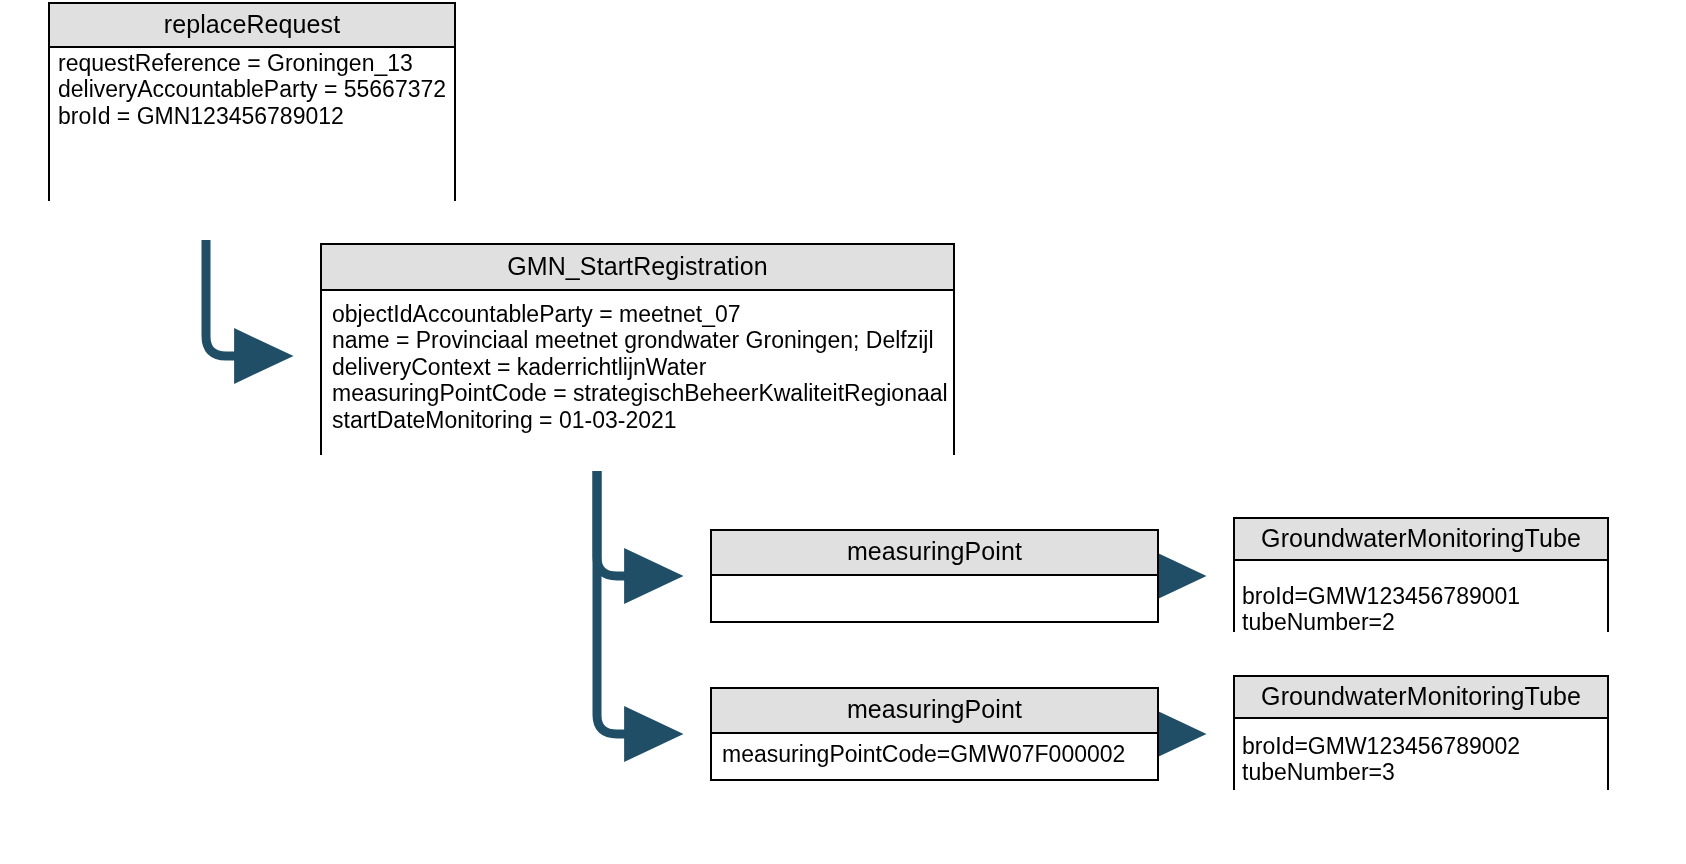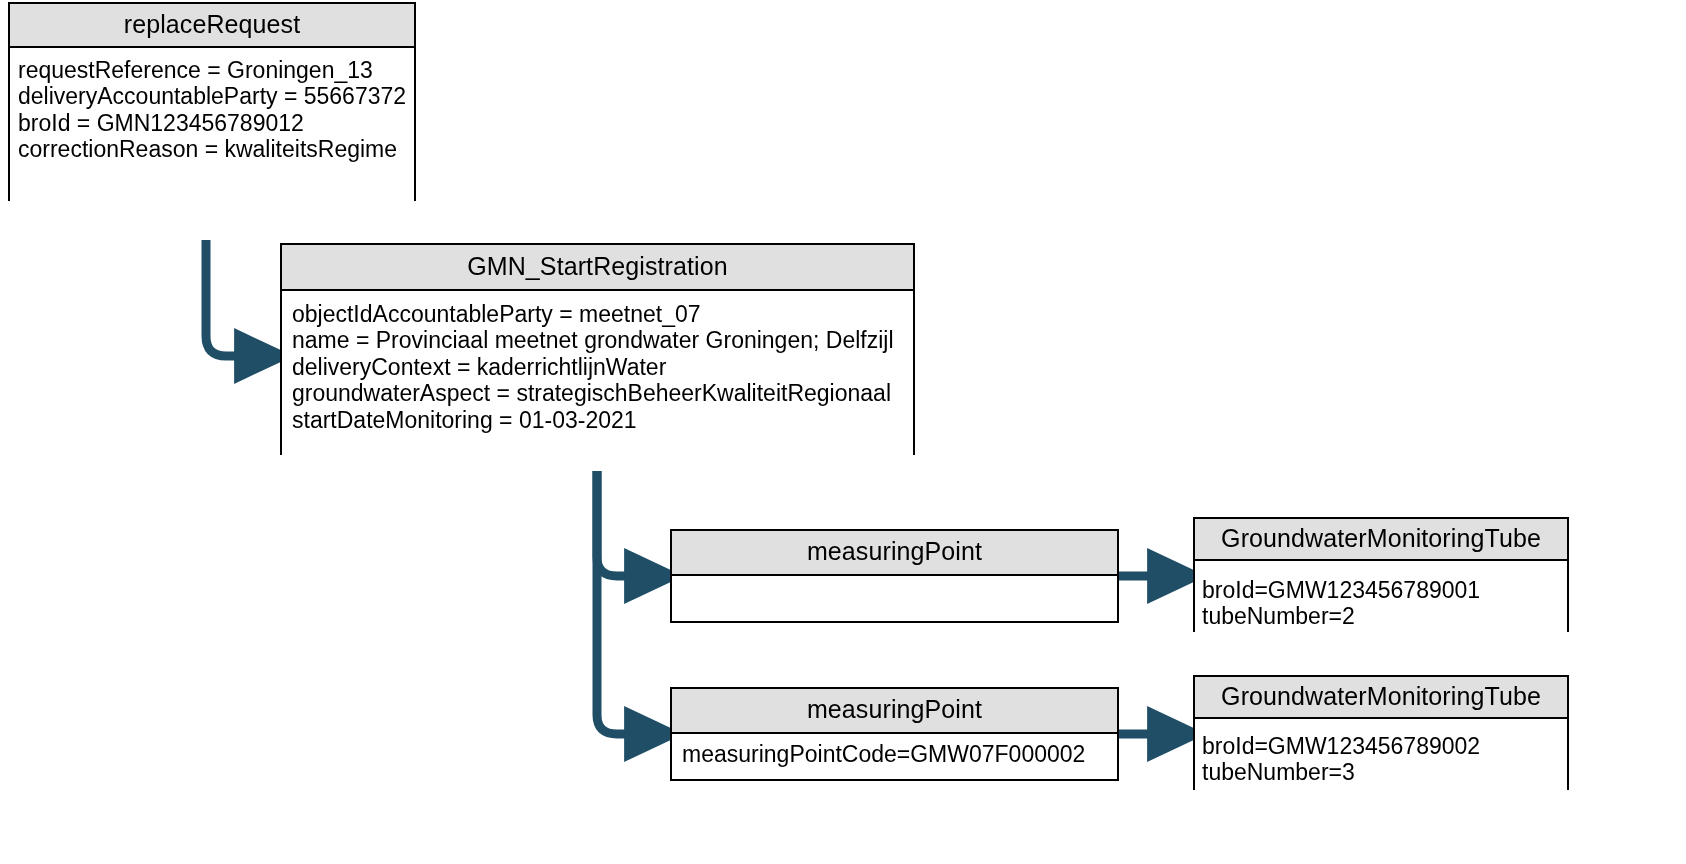--- a/index.html
+++ b/index.html
@@ -26,20 +26,21 @@
     left: 0; top: 0;
     width: 1686px;
     height: 864px;
     pointer-events: none;
   }
   .node {
     position: absolute;
     box-sizing: border-box;
     border: 2px solid #000000;
     background: #ffffff;
+    margin-left: 40px;
   }
   .node-header {
     box-sizing: border-box;
     background: #e0e0e0;
     border-bottom: 2px solid #000000;
     text-align: center;
     font-size: 25px;
     line-height: 1.0;
     letter-spacing: 0.1px;
     white-space: nowrap;
@@ -55,21 +56,21 @@
     line-height: 26.4px;
     white-space: nowrap;
     letter-spacing: 0px;
   }
 
   
   #node-replace-request {
     left: 8px; top: 2px; width: 408px; height: 199px;
   }
   #node-replace-request > .node-header { height: 44px; padding-top: 8px; }
-  #node-replace-request > .node-body { height: 192px; padding-top: 9px; border-radius: 15px; }
+  #node-replace-request > .node-body { height: 192px; padding-top: 2px; border-radius: 15px; }
 
   #node-gmn-start-registration {
     left: 280px; top: 243px; width: 635px; height: 212px;
   }
   #node-gmn-start-registration > .node-header { height: 46px; padding-top: 9px; }
   #node-gmn-start-registration > .node-body { height: 178px; padding-top: 10px; padding-left: 10px; }
 
   #node-measuring-point-1 {
     left: 670px; top: 529px; width: 449px; height: 94px;
   }
@@ -79,21 +80,21 @@
   #node-measuring-point-2 {
     left: 670px; top: 687px; width: 449px; height: 94px;
   }
   #node-measuring-point-2 > .node-header { height: 45px; padding-top: 8px; }
   #node-measuring-point-2 > .node-body { height: 45px; padding-top: 7px; padding-left: 10px; }
 
   #node-tube-1 {
     left: 1193px; top: 517px; width: 376px; height: 115px;
   }
   #node-tube-1 > .node-header { height: 42px; padding-top: 7px; }
-  #node-tube-1 > .node-body { height: 71px; padding-top: 16px; padding-left: 7px; }
+  #node-tube-1 > .node-body { height: 71px; padding-top: 22px; padding-left: 7px; }
 
   #node-tube-2 {
     left: 1193px; top: 675px; width: 376px; height: 115px;
   }
   #node-tube-2 > .node-header { height: 42px; padding-top: 7px; }
   #node-tube-2 > .node-body { height: 71px; padding-top: 14px; padding-left: 7px; }
 </style>
 </head>
 <body>
 
@@ -126,31 +127,30 @@
       <path d="M 1119 734 L 1175 734" fill="none" stroke="#1f4e66" stroke-width="9" stroke-linecap="butt" marker-end="url(#arrowhead)"></path>
     </g>
   </svg>
 
   <div class="node" id="node-replace-request">
     <div class="node-header">replaceRequest</div>
     <div class="node-body">
       <div class="attr">requestReference = Groningen_13</div>
       <div class="attr">deliveryAccountableParty = 55667372</div>
       <div class="attr">broId = GMN123456789012</div>
-      <div class="attr">correctionReason = kwaliteitsRegime</div>
     </div>
   </div>
 
   <div class="node" id="node-gmn-start-registration">
     <div class="node-header">GMN_StartRegistration</div>
     <div class="node-body">
       <div class="attr">objectIdAccountableParty = meetnet_07</div>
       <div class="attr">name = Provinciaal meetnet grondwater Groningen; Delfzijl</div>
       <div class="attr">deliveryContext = kaderrichtlijnWater</div>
-      <div class="attr">groundwaterAspect = strategischBeheerKwaliteitRegionaal</div>
+      <div class="attr">measuringPointCode = strategischBeheerKwaliteitRegionaal</div>
       <div class="attr">startDateMonitoring = 01-03-2021</div>
     </div>
   </div>
 
   <div class="node" id="node-measuring-point-1">
     <div class="node-header">measuringPoint</div>
   </div>
 
   <div class="node" id="node-measuring-point-2">
     <div class="node-header">measuringPoint</div>

